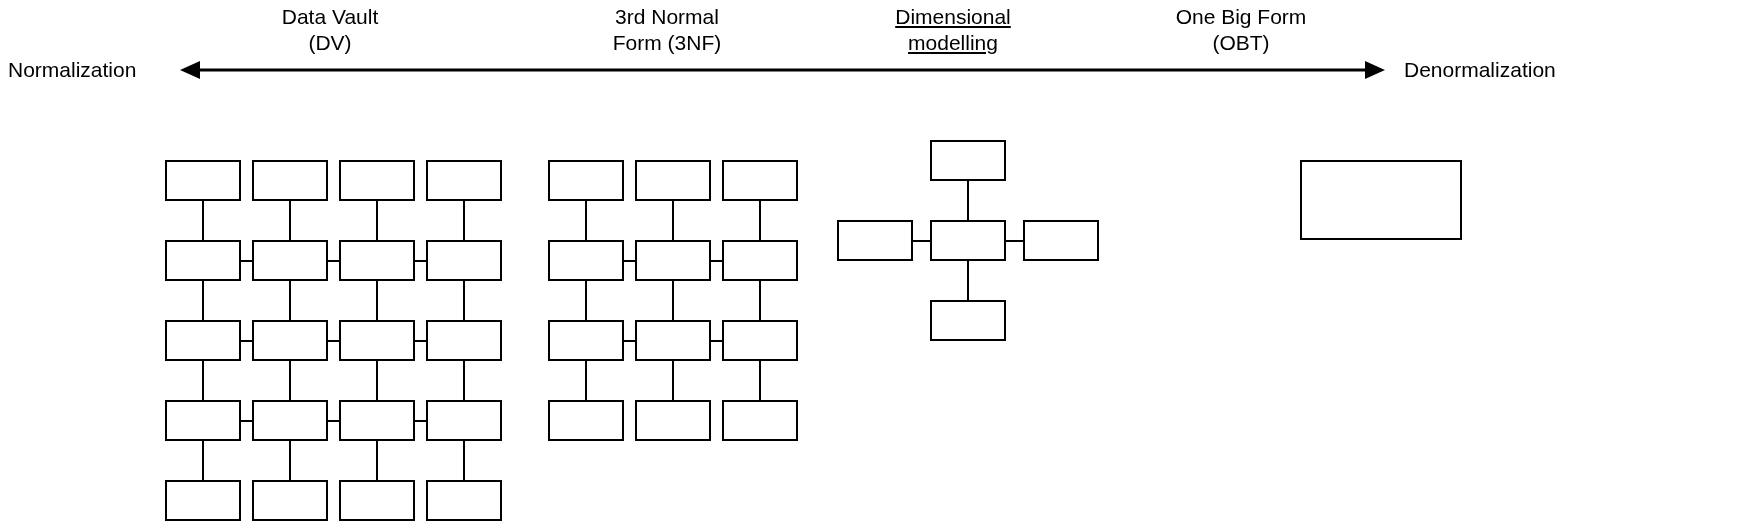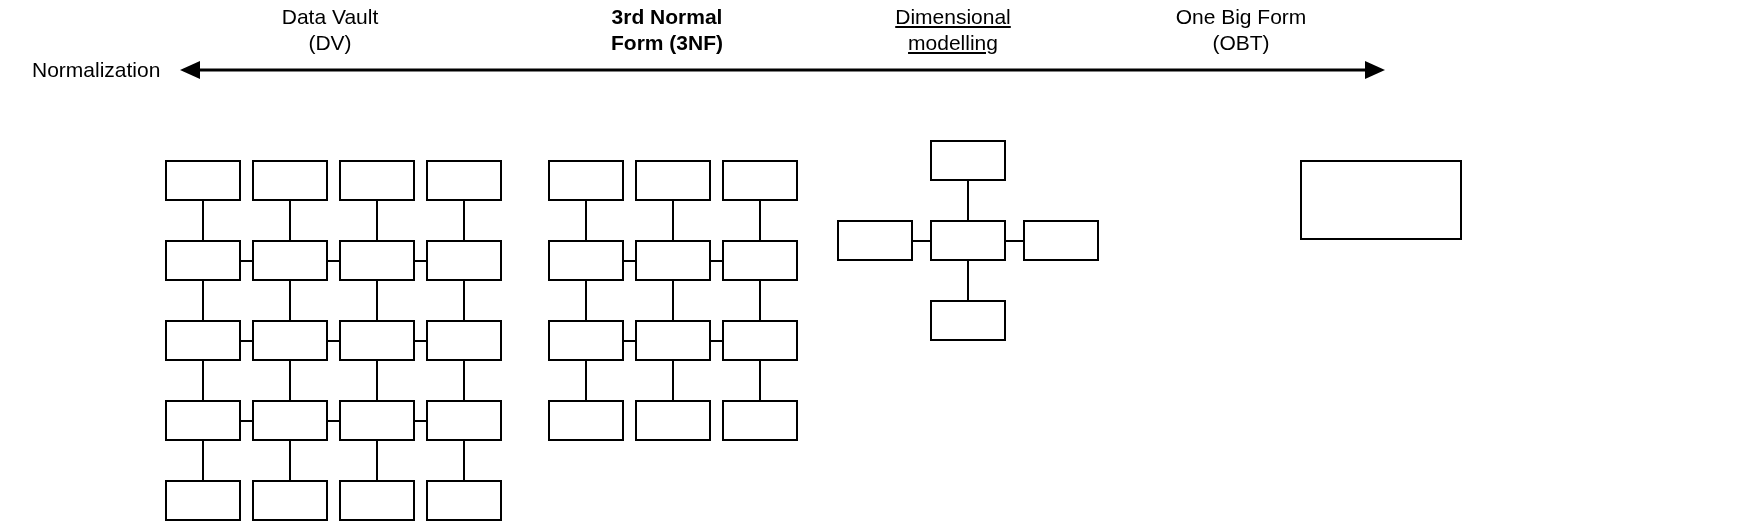--- a/index.html
+++ b/index.html
@@ -15,21 +15,21 @@
     font-family: "Liberation Sans", sans-serif;
     overflow: hidden;
   }
   .axis-end-label {
     position: absolute;
     font-size: 21px;
     color: #000000;
     white-space: nowrap;
     line-height: 1.15;
   }
-  #label-normalization { left: 8px; top: 58px; margin-left: 24px; }
+  #label-normalization { left: 8px; top: 58px; }
   #label-denormalization { left: 1404px; top: 58px; }
 
   .stage-label {
     position: absolute;
     font-size: 21px;
     color: #000000;
     text-align: center;
     line-height: 1.25;
     white-space: pre-line;
   }
@@ -55,31 +55,32 @@
   .connector.v { width: 2px; }
   .connector.h { height: 2px; }
 </style>
 </head>
 <body>
 
 <div id="canvas">
 
   <div class="axis-end-label" id="label-normalization">Normalization</div>
 
+  <div class="axis-end-label" id="label-denormalization">Denormalization</div>
 
   <svg class="arrow-svg" id="axis-arrow" width="1742" height="524">
       <line x1="196" y1="70" x2="1369" y2="70" stroke="#000000" stroke-width="3"></line>
       <polygon points="180,70 200,61 200,79" fill="#000000"></polygon>
       <polygon points="1385,70 1365,61 1365,79" fill="#000000"></polygon>
     </svg>
 
   <div id="stage-labels">
       <div class="stage-label" style="left: 170px; top: 4px; width: 320px;">Data Vault
 (DV)</div>
-      <div class="stage-label" style="left: 507px; top: 4px; width: 320px; font-weight: bold;">3rd Normal
+      <div class="stage-label" style="left: 507px; top: 4px; width: 320px;">3rd Normal
 Form (3NF)</div>
       <div class="stage-label" style="left: 793px; top: 4px; width: 320px; text-decoration: underline;">Dimensional
 modelling</div>
       <div class="stage-label" style="left: 1081px; top: 4px; width: 320px;">One Big Form
 (OBT)</div>
     </div>
   <div id="schemas">
       <div class="cluster" style="left: 0px; top: 0px; width: 1742px; height: 524px;">
         <div class="node-box" style="left: 165px; top: 160px; width: 76px; height: 41px;"></div>
         <div class="connector v" style="left: 202px; top: 201px; height: 39px;"></div>

